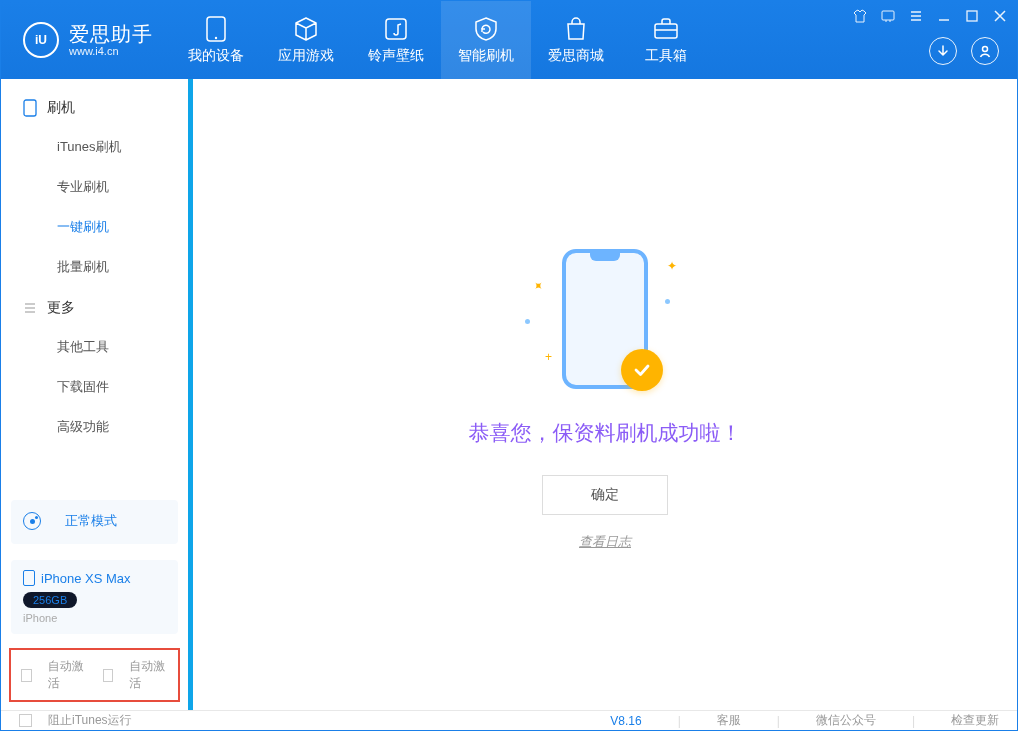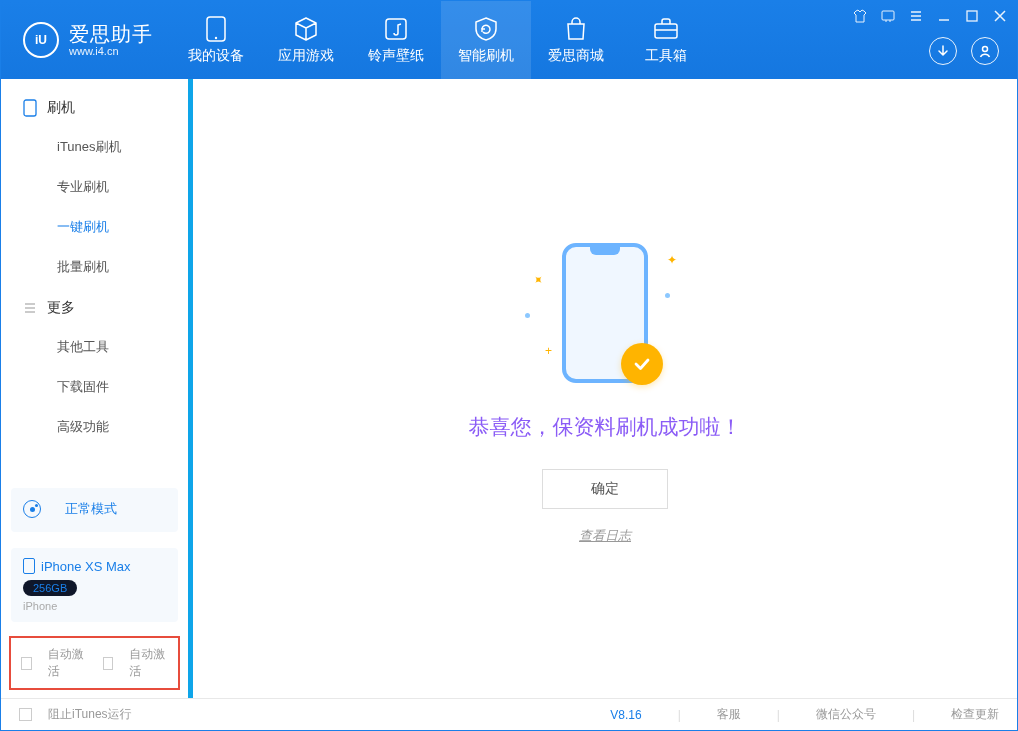--- a/index.html
+++ b/index.html
@@ -46,21 +46,21 @@
 .spark { position: absolute; color: #ffb400; font-size: 12px; }
 .spark.s1 { left: 18px; top: 40px; transform: rotate(45deg); }
 .spark.s2 { right: 18px; top: 20px; }
 .spark.s3 { left: 30px; bottom: 35px; }
 .dot { position: absolute; width: 5px; height: 5px; background: #8cc8ff; border-radius: 50%; }
 .dot.d1 { left: 10px; top: 80px; }
 .dot.d2 { right: 25px; top: 60px; }
 .success-msg { font-size: 21px; color: #8b5cf6; margin-bottom: 28px; }
 .ok-btn { border: 1px solid #ddd; background: #fff; padding: 10px 48px; font-size: 14px; color: #555; cursor: pointer; margin-bottom: 18px; }
 .log-link { font-size: 13px; color: #999; cursor: pointer; text-decoration: underline; font-style: italic; }
-.statusbar { height: 32px; border-top: 1px solid #e8e8e8; display: flex; align-items: center; padding: 0 18px; font-size: 12px; color: #999; }
+.statusbar { height: 20px; border-top: 1px solid #e8e8e8; display: flex; align-items: center; padding: 0 18px; font-size: 12px; color: #999; }
 .statusbar .cb { color: #999; }
 .status-right { margin-left: auto; display: flex; align-items: center; gap: 36px; }
 .status-right .sep { color: #ddd; }
 .status-link { cursor: pointer; }
 svg { display: block; }
 </style>
 </head>
 <body>
 
 <div class="window">

